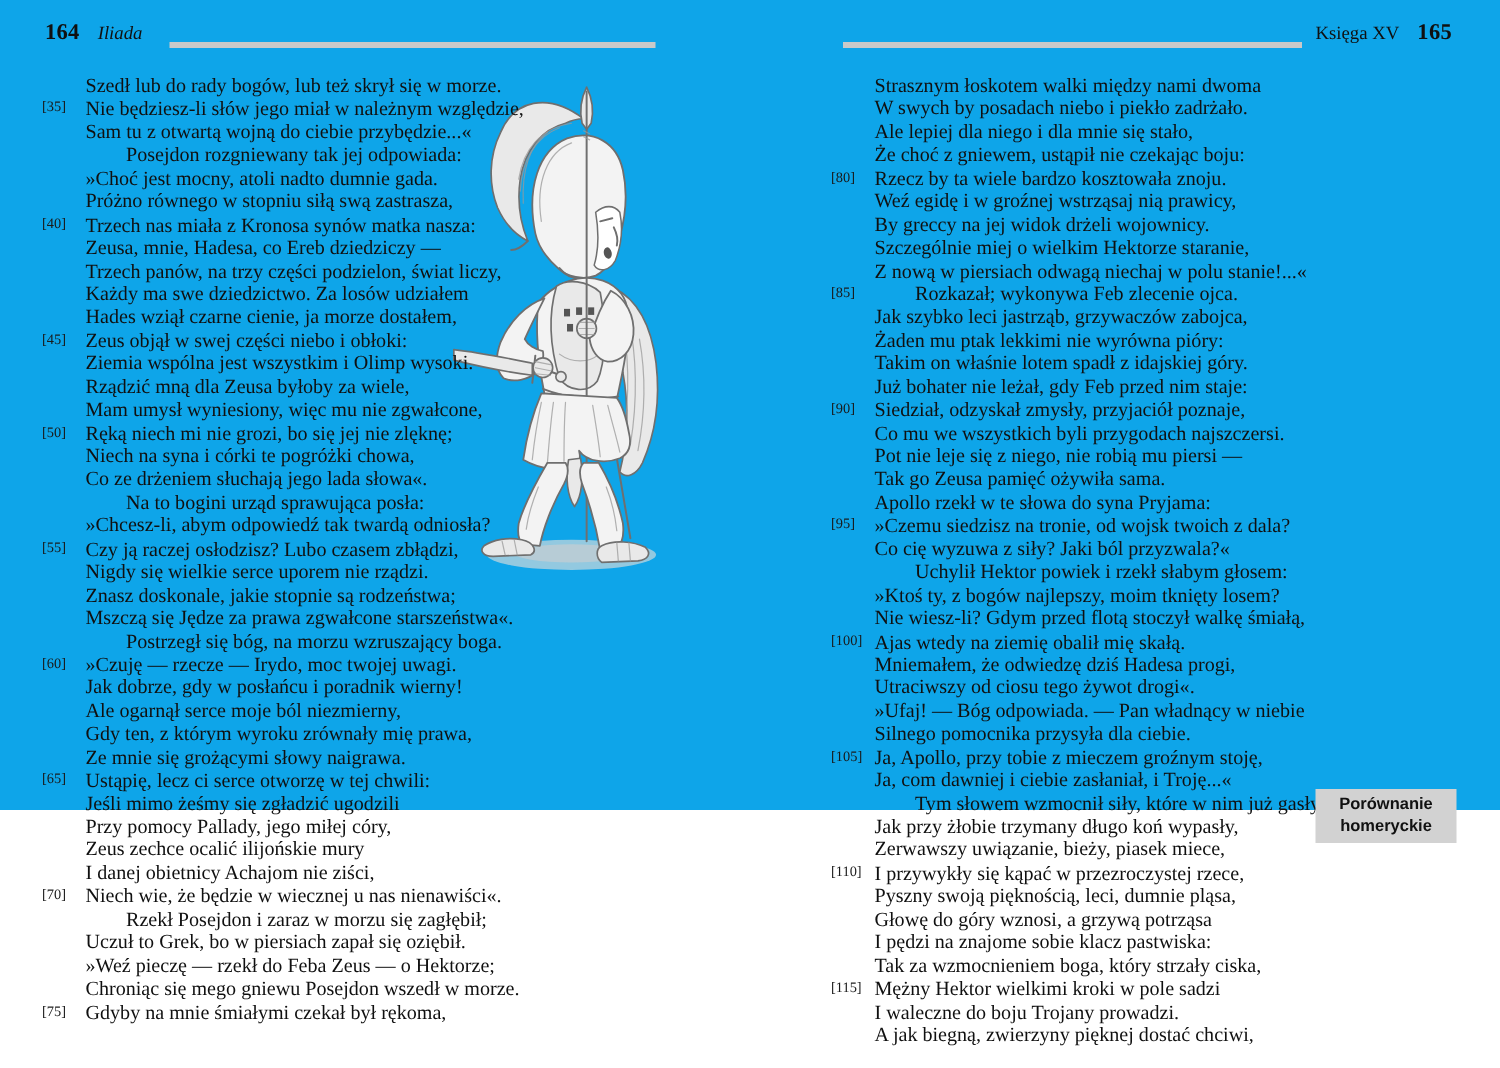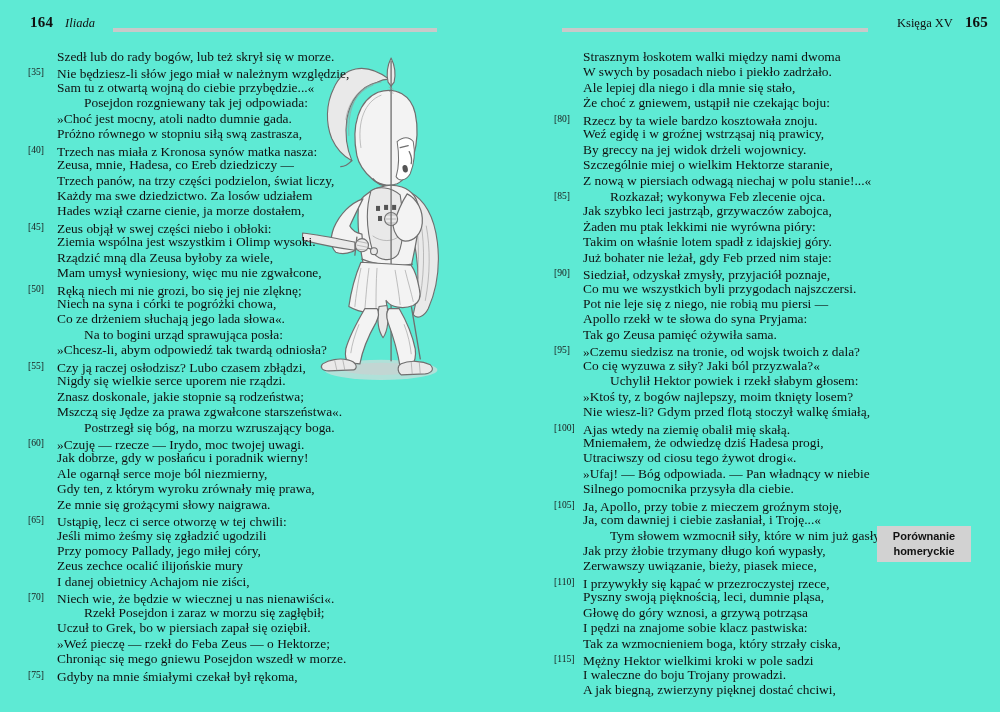--- a/index.html
+++ b/index.html
@@ -3,26 +3,26 @@
 <meta charset="utf-8">
 <style>
   html,body { margin:0; padding:0; }
   body {
     width:1000px; height:712px;
     background:#ffffff;
     font-family:"Liberation Serif", serif;
     color:#101010;
     overflow:hidden;
   }
-  .spread { position:relative; width:1000px; height:712px; background:#5eead4; }
+  .spread { position:relative; width:1000px; height:540px; background:#0ea5e9; }
 
   
   .ph { position:absolute; top:13px; height:22px; white-space:nowrap; z-index:3; }
   .ph-left  { left:30px; }
-  .ph-right { right:12px; }
+  .ph-right { right:32px; }
   .pnum { font-weight:bold; font-size:15px; letter-spacing:.2px; }
   .rtitle { font-size:12.5px; }
   .rtitle.it { font-style:italic; }
   .ph-left .rtitle { margin-left:12px; }
   .ph-right .pnum { margin-left:12px; }
   .hbar { position:absolute; top:28px; height:4px; background:#c9c9c9; z-index:2; }
   .hbar-left  { left:113px; width:324px; }
   .hbar-right { left:562px; width:306px; }
 
   
@@ -221,22 +221,22 @@
       <div class="vline"><span class="vnum"></span><span class="vtext">Szczególnie miej o wielkim Hektorze staranie,</span></div>
       <div class="vline"><span class="vnum"></span><span class="vtext">Z nową w piersiach odwagą niechaj w polu stanie!...«</span></div>
       <div class="vline ind"><span class="vnum">[85]</span><span class="vtext">Rozkazał; wykonywa Feb zlecenie ojca.</span></div>
       <div class="vline"><span class="vnum"></span><span class="vtext">Jak szybko leci jastrząb, grzywaczów zabojca,</span></div>
       <div class="vline"><span class="vnum"></span><span class="vtext">Żaden mu ptak lekkimi nie wyrówna pióry:</span></div>
       <div class="vline"><span class="vnum"></span><span class="vtext">Takim on właśnie lotem spadł z idajskiej góry.</span></div>
       <div class="vline"><span class="vnum"></span><span class="vtext">Już bohater nie leżał, gdy Feb przed nim staje:</span></div>
       <div class="vline"><span class="vnum">[90]</span><span class="vtext">Siedział, odzyskał zmysły, przyjaciół poznaje,</span></div>
       <div class="vline"><span class="vnum"></span><span class="vtext">Co mu we wszystkich byli przygodach najszczersi.</span></div>
       <div class="vline"><span class="vnum"></span><span class="vtext">Pot nie leje się z niego, nie robią mu piersi —</span></div>
+      <div class="vline"><span class="vnum"></span><span class="vtext">Tak go Zeusa pamięć ożywiła sama.</span></div>
       <div class="vline"><span class="vnum"></span><span class="vtext">Apollo rzekł w te słowa do syna Pryjama:</span></div>
-      <div class="vline"><span class="vnum"></span><span class="vtext">Tak go Zeusa pamięć ożywiła sama.</span></div>
       <div class="vline"><span class="vnum">[95]</span><span class="vtext">»Czemu siedzisz na tronie, od wojsk twoich z dala?</span></div>
       <div class="vline"><span class="vnum"></span><span class="vtext">Co cię wyzuwa z siły? Jaki ból przyzwala?«</span></div>
       <div class="vline ind"><span class="vnum"></span><span class="vtext">Uchylił Hektor powiek i rzekł słabym głosem:</span></div>
       <div class="vline"><span class="vnum"></span><span class="vtext">»Ktoś ty, z bogów najlepszy, moim tknięty losem?</span></div>
       <div class="vline"><span class="vnum"></span><span class="vtext">Nie wiesz-li? Gdym przed flotą stoczył walkę śmiałą,</span></div>
       <div class="vline"><span class="vnum">[100]</span><span class="vtext">Ajas wtedy na ziemię obalił mię skałą.</span></div>
       <div class="vline"><span class="vnum"></span><span class="vtext">Mniemałem, że odwiedzę dziś Hadesa progi,</span></div>
       <div class="vline"><span class="vnum"></span><span class="vtext">Utraciwszy od ciosu tego żywot drogi«.</span></div>
       <div class="vline"><span class="vnum"></span><span class="vtext">»Ufaj! — Bóg odpowiada. — Pan władnący w niebie</span></div>
       <div class="vline"><span class="vnum"></span><span class="vtext">Silnego pomocnika przysyła dla ciebie.</span></div>

